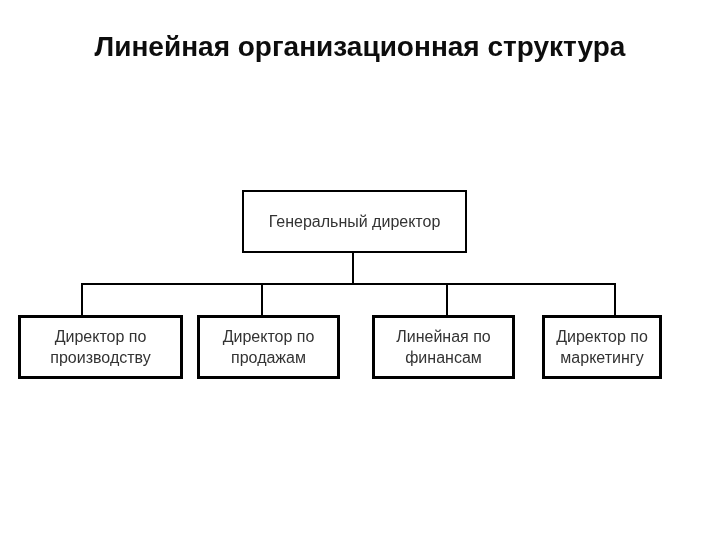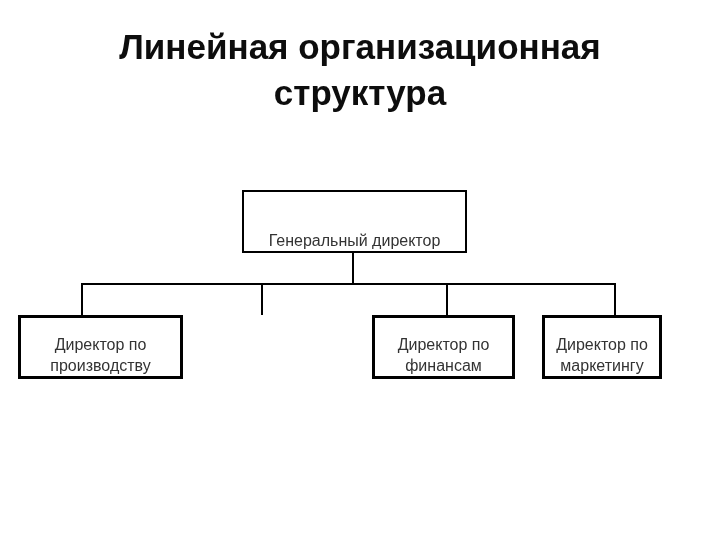--- a/index.html
+++ b/index.html
@@ -16,31 +16,31 @@
     height: 540px;
     background: #ffffff;
   }
   .slide-title {
     position: absolute;
     top: 24px;
     left: 50%;
     transform: translateX(-50%);
     width: 600px;
     text-align: center;
-    font-size: 35px;
+    font-size: 28px;
     line-height: 46px;
     color: #0d0d0d;
     letter-spacing: 0px;
   }
   .org-box {
     position: absolute;
     background: #ffffff;
     border: 3px solid #000000;
     display: flex;
-    align-items: flex-end;
+    align-items: center;
     justify-content: center;
     text-align: center;
     color: #333333;
     font-size: 16px;
     line-height: 21px;
   }
   .org-box.root {
     left: 242px;
     top: 190px;
     width: 225px;
@@ -80,22 +80,25 @@
   <div class="connector conn-drop conn-d3"></div>
 
   <div class="org-box root">
     <span class="label">Генеральный директор</span>
   </div>
 
   <div class="org-box child c0">
     <span class="label">Директор по производству</span>
   </div>
 
+  <div class="org-box child c1">
+    <span class="label">Директор по продажам</span>
+  </div>
 
   <div class="org-box child c2">
-    <span class="label">Директор по финансам</span>
+    <span class="label">Линейная по финансам</span>
   </div>
 
   <div class="org-box child c3">
     <span class="label">Директор по маркетингу</span>
   </div>
 
 </div>
 
 </body></html>

